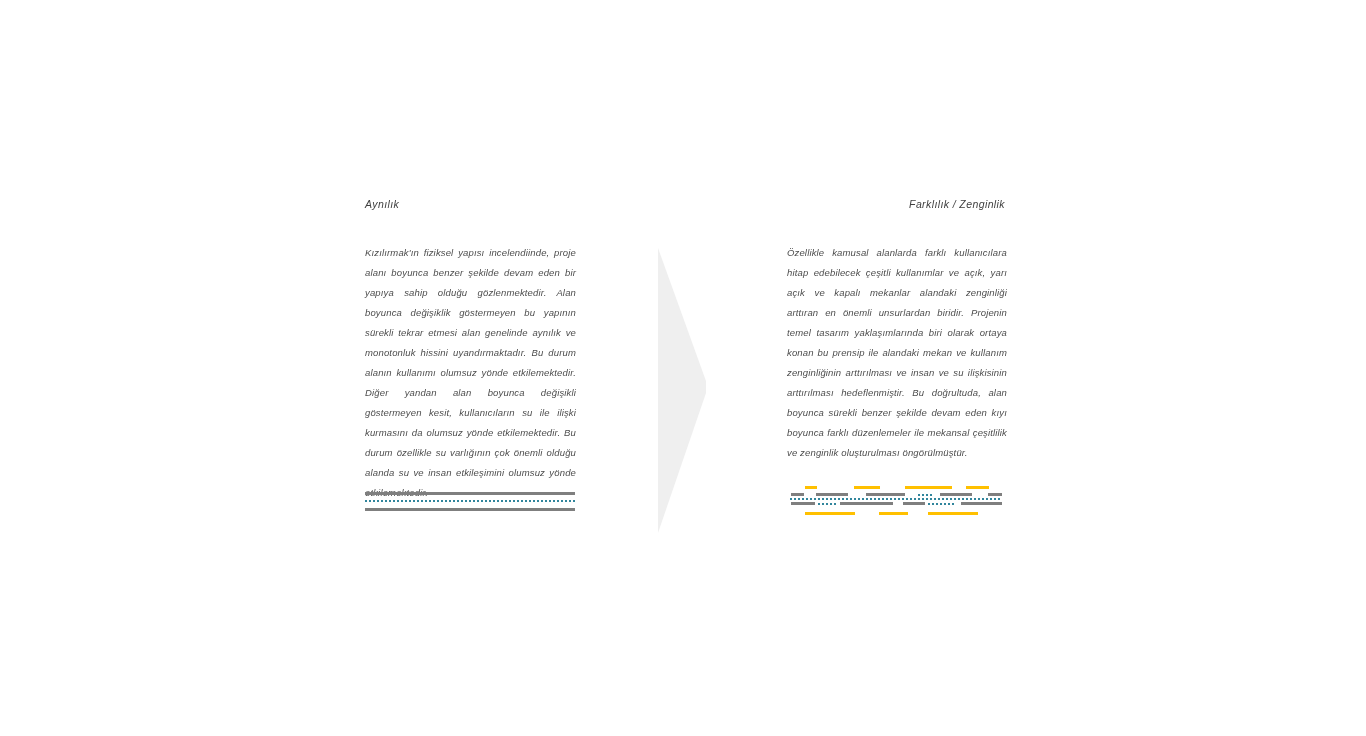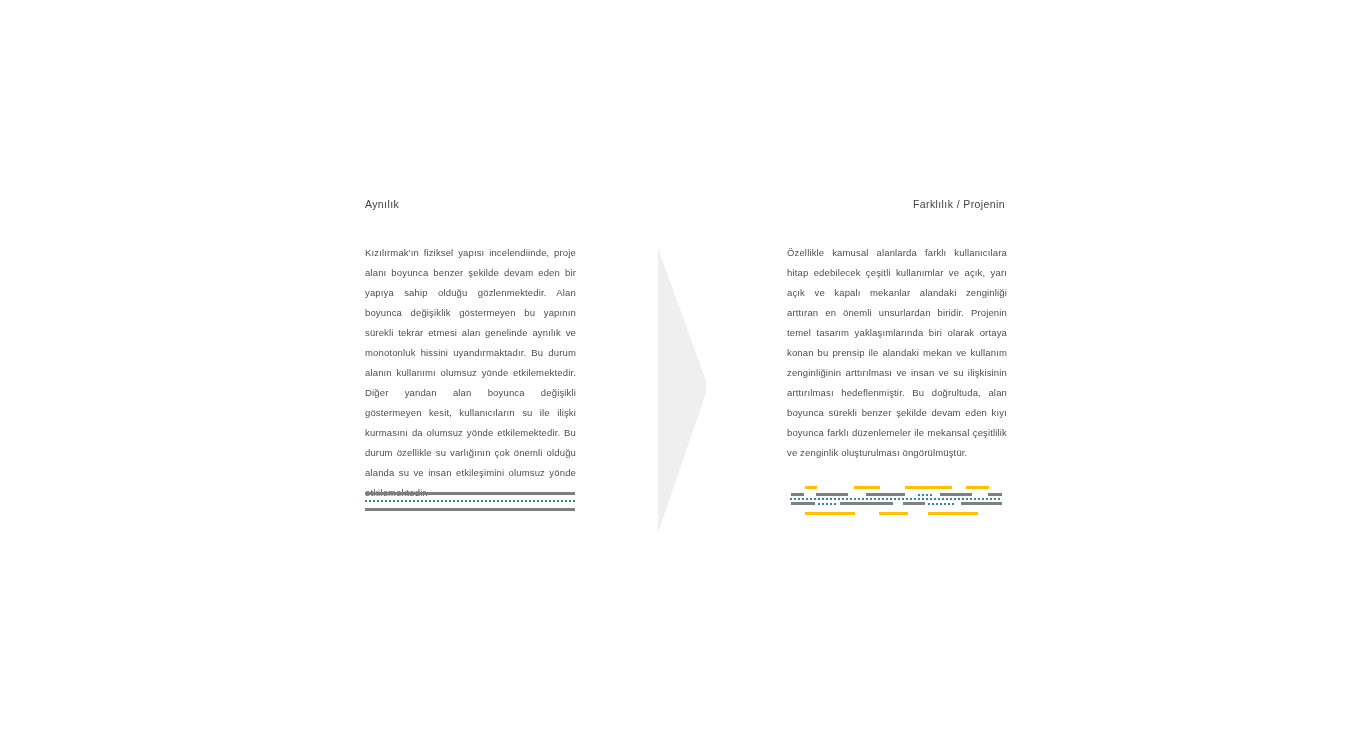--- a/index.html
+++ b/index.html
@@ -7,20 +7,21 @@
     padding: 0;
     background: #ffffff;
   }
   .slide {
     position: relative;
     width: 1223px;
     height: 736px;
     background: #ffffff;
     overflow: hidden;
     font-family: "Liberation Sans", sans-serif;
+    font-style: italic;
   }
   .section-title {
     position: absolute;
     top: 198px;
     font-size: 10.5px;
     letter-spacing: 0.4px;
     color: var(--title-color, #404040);
     white-space: nowrap;
   }
   .title-left { left: 365px; }
@@ -53,21 +54,21 @@
   .diagram-left  { left: 365px; top: 490px; }
   .diagram-right { left: 790px; top: 484px; }
 </style>
 </head>
 <body>
 
 <div class="slide">
 
   <div class="section-title title-left">Aynılık</div>
 
-  <div class="section-title title-right">Farklılık / Projenin</div>
+  <div class="section-title title-right">Farklılık / Zenginlik</div>
 
   <div class="body-paragraph para-left">Kızılırmak'ın fiziksel yapısı incelendiinde, proje alanı boyunca benzer şekilde devam eden bir yapıya sahip olduğu gözlenmektedir. Alan boyunca değişiklik göstermeyen bu yapının sürekli tekrar etmesi alan genelinde aynılık ve monotonluk hissini uyandırmaktadır. Bu durum alanın kullanımı olumsuz yönde etkilemektedir. Diğer yandan alan boyunca değişikli göstermeyen kesit, kullanıcıların su ile ilişki kurmasını da olumsuz yönde etkilemektedir. Bu durum özellikle su varlığının çok önemli olduğu alanda su ve insan etkileşimini olumsuz yönde etkilemektedir.</div>
 
   <div class="body-paragraph para-right">Özellikle kamusal alanlarda farklı kullanıcılara hitap edebilecek çeşitli kullanımlar ve açık, yarı açık ve kapalı mekanlar alandaki zenginliği arttıran en önemli unsurlardan biridir. Projenin temel tasarım yaklaşımlarında biri olarak ortaya konan bu prensip ile alandaki mekan ve kullanım zenginliğinin arttırılması ve insan ve su ilişkisinin arttırılması hedeflenmiştir. Bu doğrultuda, alan boyunca sürekli benzer şekilde devam eden kıyı boyunca farklı düzenlemeler ile mekansal çeşitlilik ve zenginlik oluşturulması öngörülmüştür.</div>
 
   <div class="arrow-wrap">
     <svg width="55" height="292" viewBox="0 0 55 292">
       <polygon points="3,3 51,136 51,148 3,288" fill="#EFEFEF"></polygon>
     </svg>
   </div>

